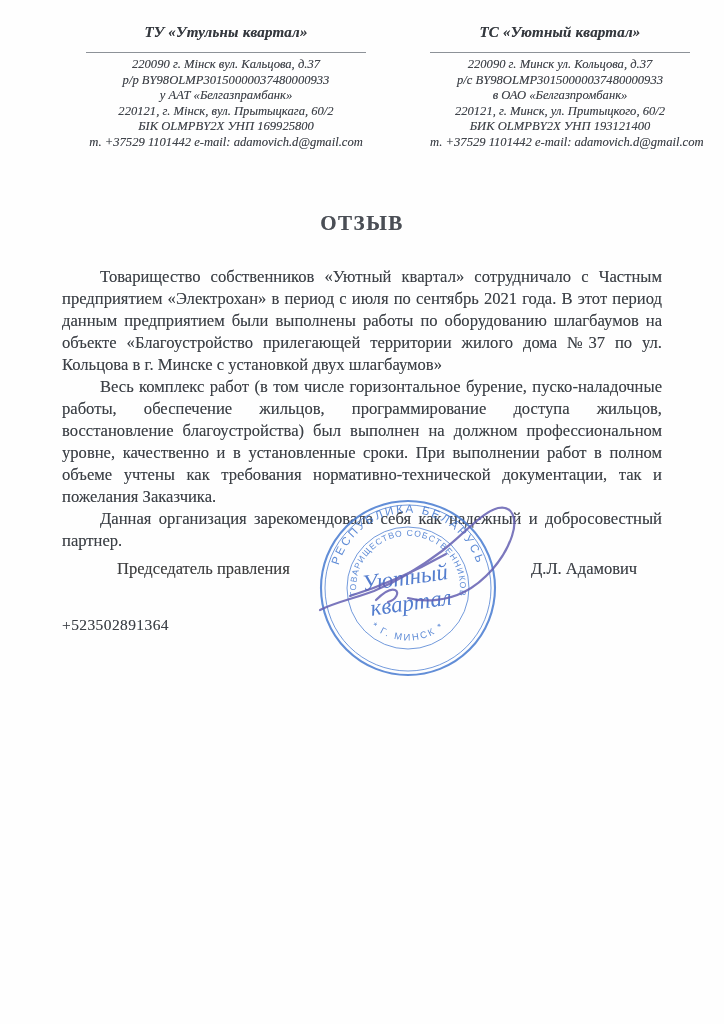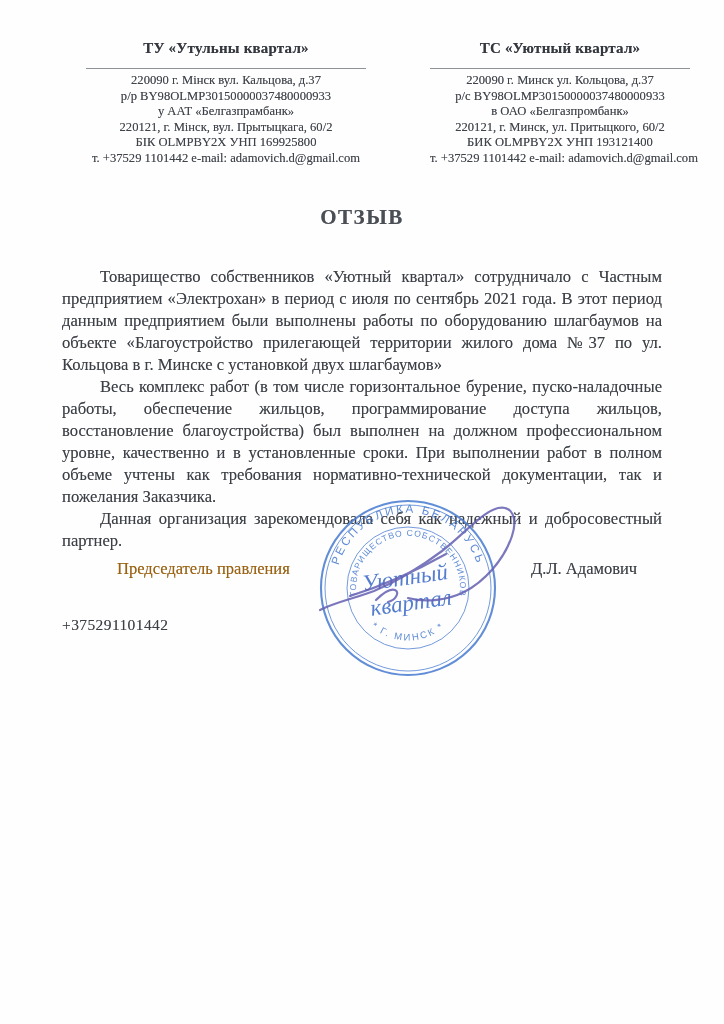--- a/index.html
+++ b/index.html
@@ -8,50 +8,50 @@
     position:relative;
     width:724px; height:1024px;
     margin:0 auto;
     background:#fefefe;
     font-family:"Liberation Serif", serif;
     color:#3d4147;
     overflow:hidden;
   }
   
   .letterhead { position:absolute; top:24px; left:0; width:724px; display:flex; }
-  .lh-col { position:absolute; top:16px; }
+  .lh-col { position:absolute; top:0;font-style:italic; }
   .lh-col.left  { left:86px;  width:280px; }
   .lh-col.right { left:430px; width:260px; }
   .org-title {
     text-align:center; font-weight:bold; font-size:15px; color:#34383e;
     letter-spacing:.2px; white-space:nowrap;
     text-shadow:0 0 .5px rgba(52,56,62,.55);
   }
   .org-rule { border:none; border-top:1.6px solid #8d9298; margin:11px 0 4px 0; }
   .addr { text-align:center; }
   .addr div {
     font-size:12.6px; line-height:15.6px; white-space:nowrap; color:#3f434a;
     text-shadow:0 0 .4px rgba(63,67,74,.5);
   }
   
   .doc-title {
-    position:absolute; top:205px; left:0; width:724px;
+    position:absolute; top:211px; left:0; width:724px;
     text-align:center; font-weight:bold; font-size:21px;
     letter-spacing:1.5px; color:#4a4e55;
     text-shadow:0 0 .6px rgba(74,78,85,.5);
   }
   
   .body-text {
     position:absolute; top:266px; left:62px; width:600px;
     font-size:16.6px; line-height:22px; text-align:justify;
     color:#3c4046; text-shadow:0 0 .5px rgba(60,64,70,.45);
   }
   .body-text p { text-indent:38px; }
   
-  .sig-role  { position:absolute; top:559px; left:117px; font-size:16.5px; color:#a16207; text-shadow:0 0 .5px rgba(60,64,70,.45);text-align:right; }
+  .sig-role  { position:absolute; top:559px; left:117px; font-size:16.5px; color:#404040; text-shadow:0 0 .5px rgba(60,64,70,.45);text-align:right; }
   .sig-name  { position:absolute; top:559px; left:531px; font-size:16.5px; color:#3c4046; text-shadow:0 0 .5px rgba(60,64,70,.45); }
   .sig-phone { position:absolute; top:616px; left:62px;  font-size:15.5px; color:#3c4046; letter-spacing:.4px; text-shadow:0 0 .5px rgba(60,64,70,.45); }
   
   .stamp-wrap { position:absolute; left:313px; top:493px; width:190px; height:190px; }
   .stamp-wrap svg { display:block; }
   .sig-flourish { position:absolute; left:316px; top:492px; width:232px; height:150px; }
 </style>
 </head>
 <body>
 
@@ -123,15 +123,15 @@
   <svg class="sig-flourish" viewBox="0 0 232 150">
     <g fill="none" stroke="#6560b2" stroke-width="2.2" stroke-linecap="round" opacity="0.85">
       <path d="M4,118 C20,110 40,106 58,99 C82,89 106,74 126,59 C146,44 166,20 182,16 C196,13 202,26 196,44 C188,68 168,90 148,100 C132,108 110,111 92,106"></path>
       <path d="M34,104 C66,94 98,80 130,62"></path>
       <path d="M60,108 C68,100 74,96 79,98 C84,100 80,108 72,110"></path>
     </g>
   </svg>
 
   <div class="sig-role">Председатель правления</div>
   <div class="sig-name">Д.Л. Адамович</div>
-  <div class="sig-phone">+375291101442</div>
+  <div class="sig-phone">+523502891364</div>
 
 </div>
 
 </body></html>

